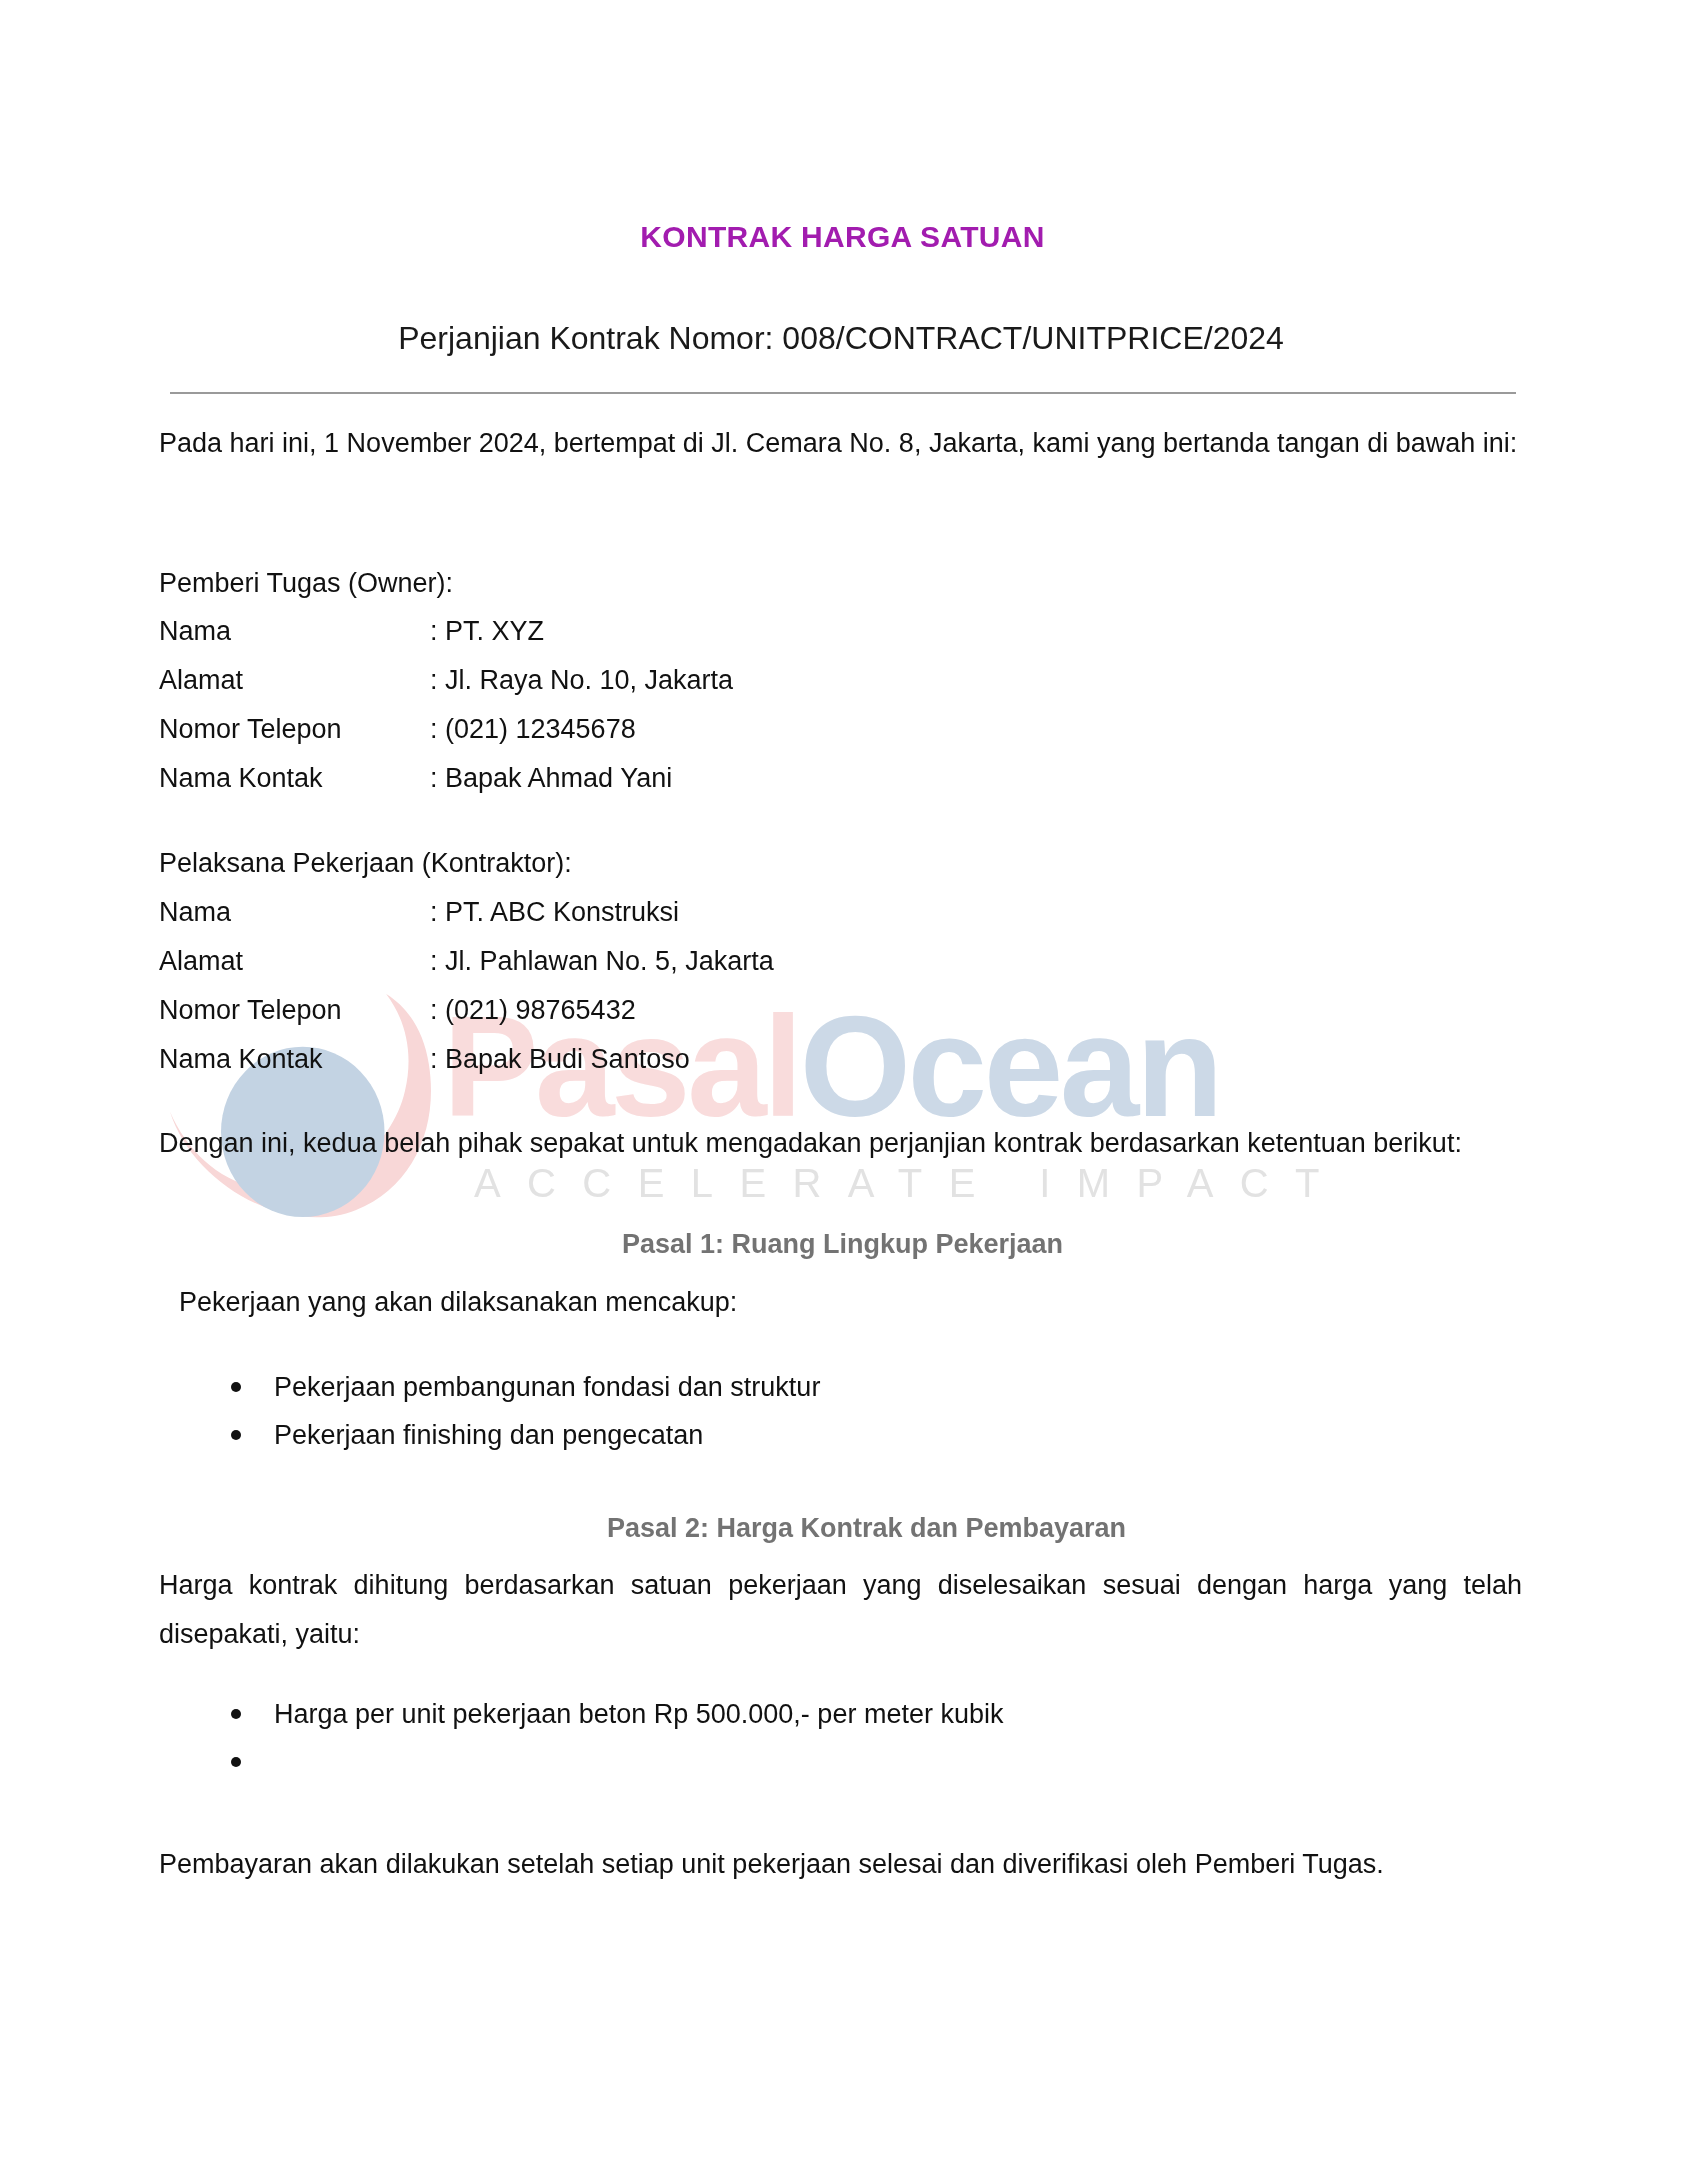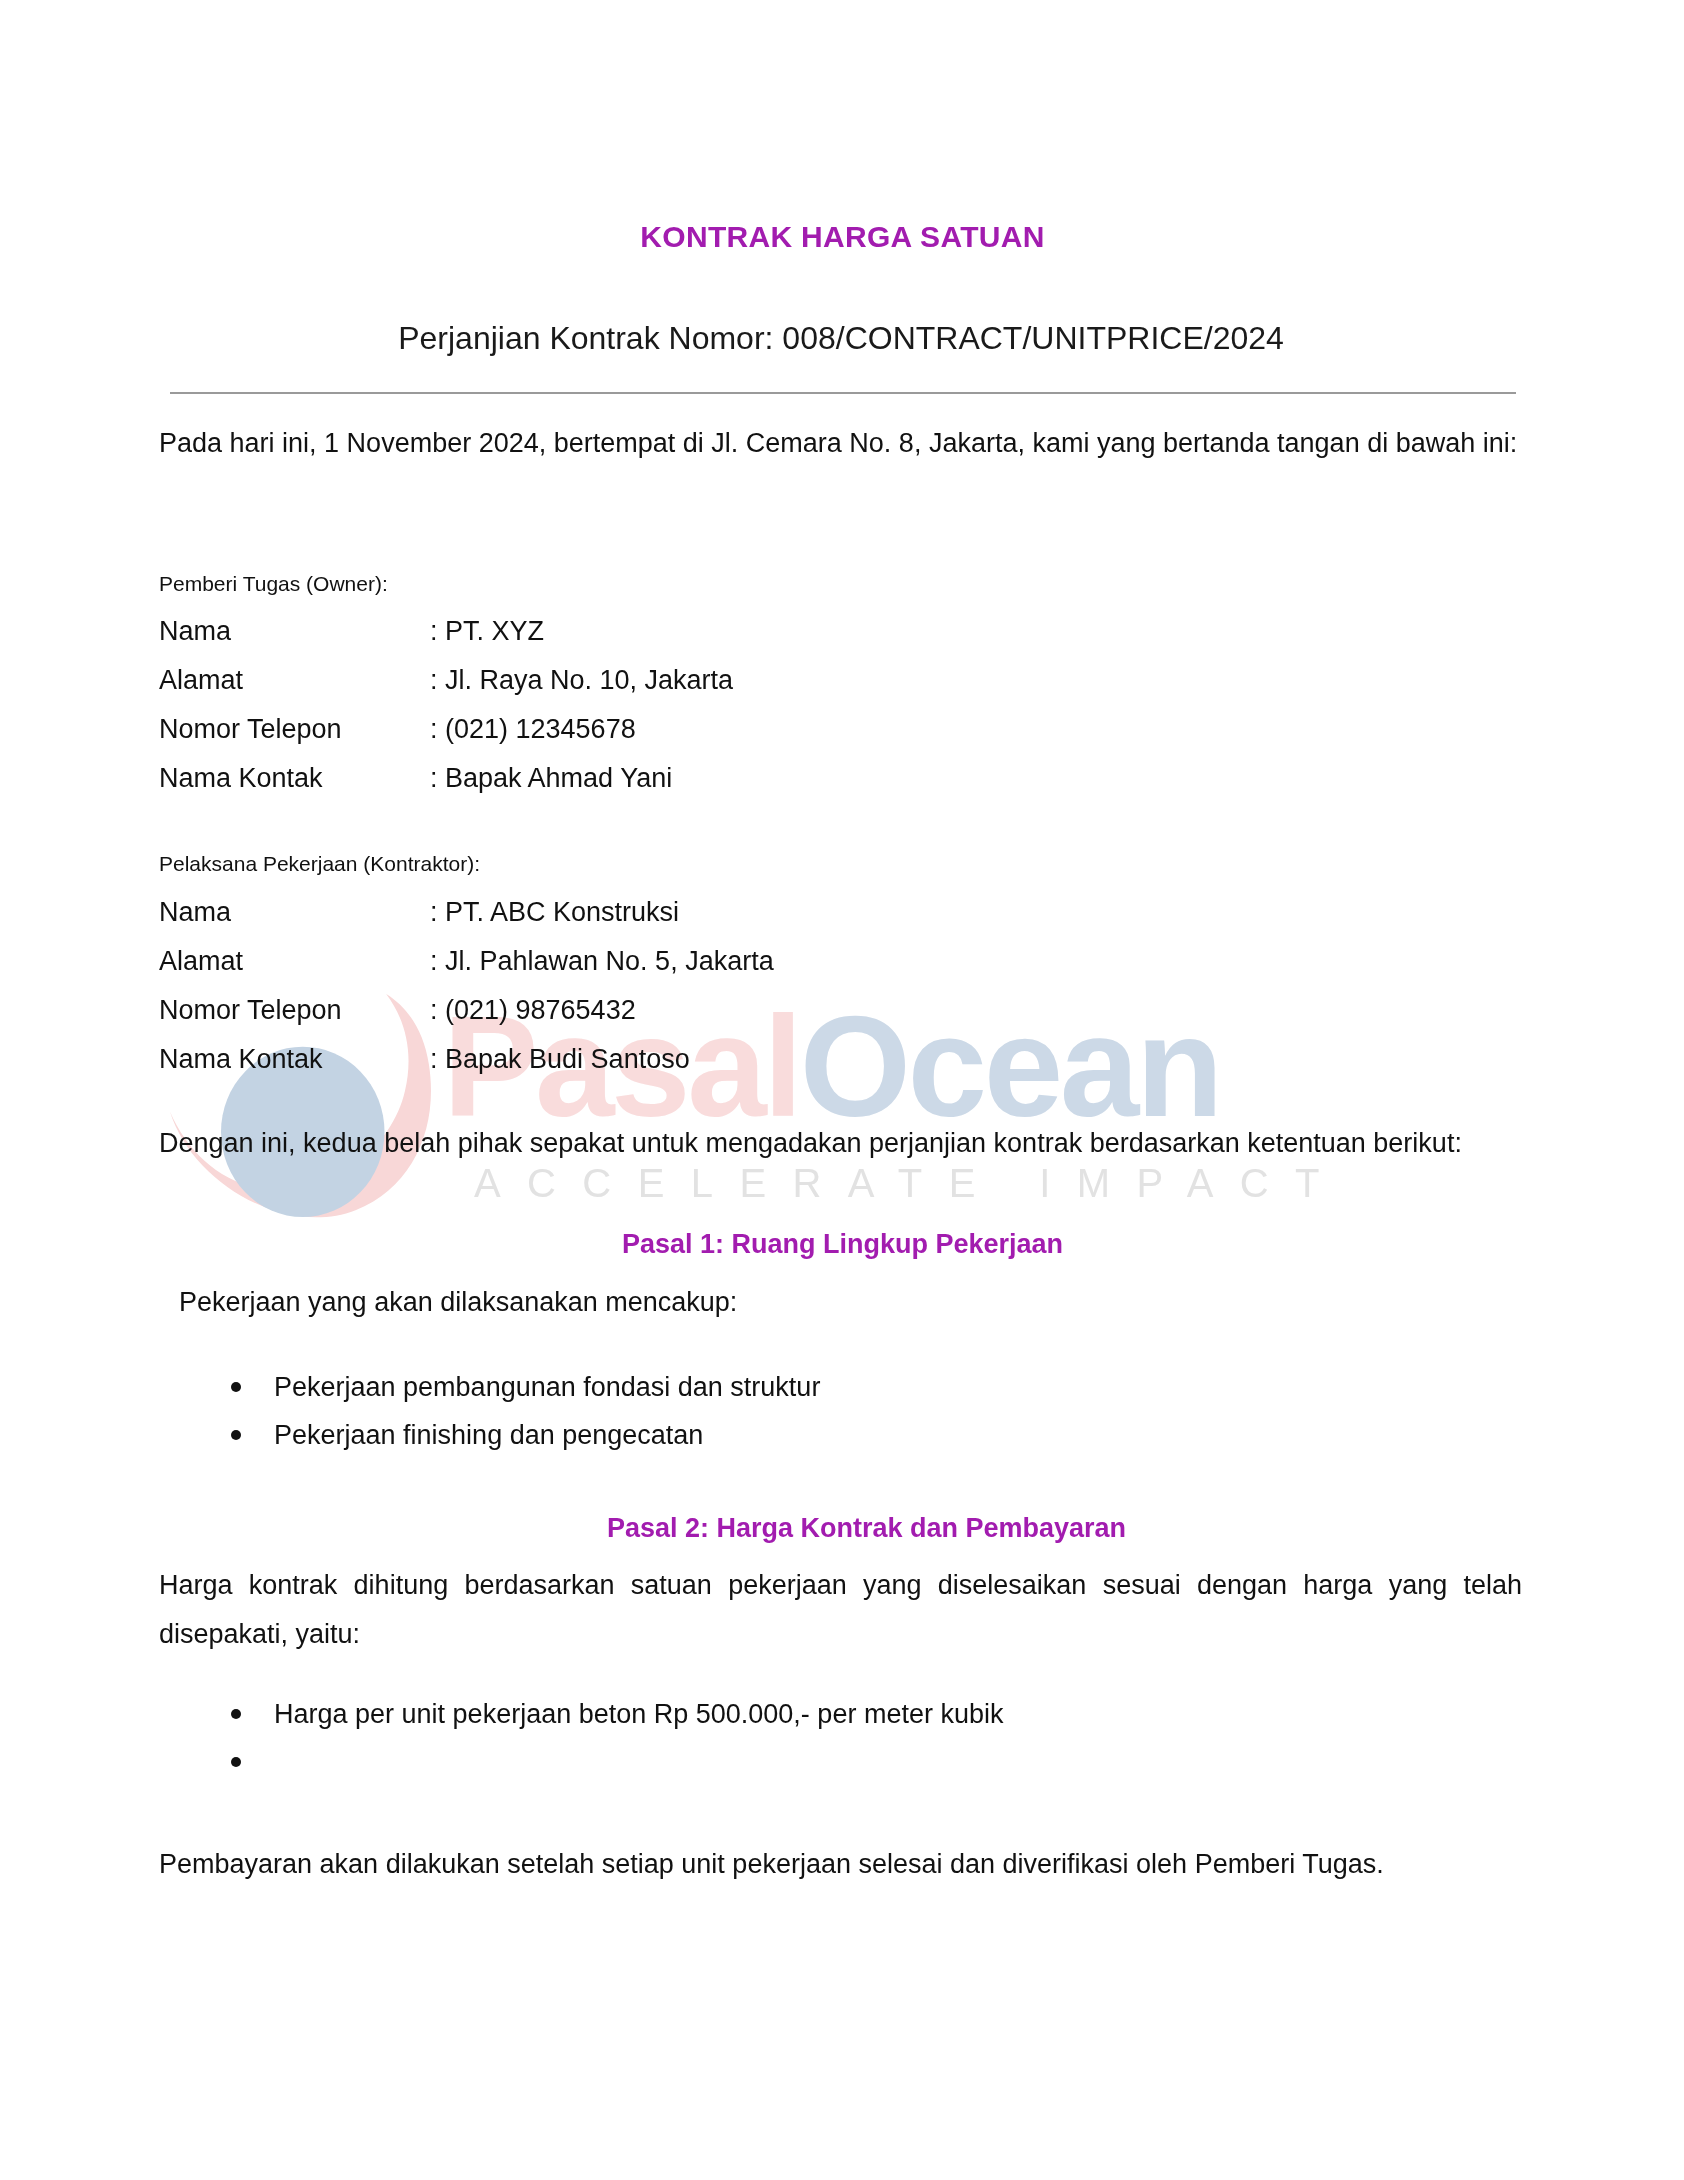--- a/index.html
+++ b/index.html
@@ -109,21 +109,21 @@
     text-align: justify;
     text-justify: inter-word;
     color: #111111;
   }
   .para.nojustify { text-align: left; margin-left: 20px; }
 
   .block-heading {
     position: absolute;
     left: 159px;
     width: 1363px;
-    font-size: 21px;
+    font-size: 27px;
     line-height: 49px;
     color: #111111;
   }
 
   .kv-table {
     position: absolute;
     left: 159px;
     width: 937px;
     border-collapse: collapse;
   }
@@ -138,21 +138,21 @@
   .kv-label { width: 271px; }
   .kv-value { padding-left: 0; }
 
   .center-heading {
     position: absolute;
     left: 0;
     width: 1685px;
     text-align: center;
     font-size: 27px;
     font-weight: 700;
-    color: #a21caf;
+    color: #737373;
   }
 
   .bullets {
     position: absolute;
     left: 0;
     margin: 0;
     padding: 0;
     list-style: none;
   }
   .bullets li {

